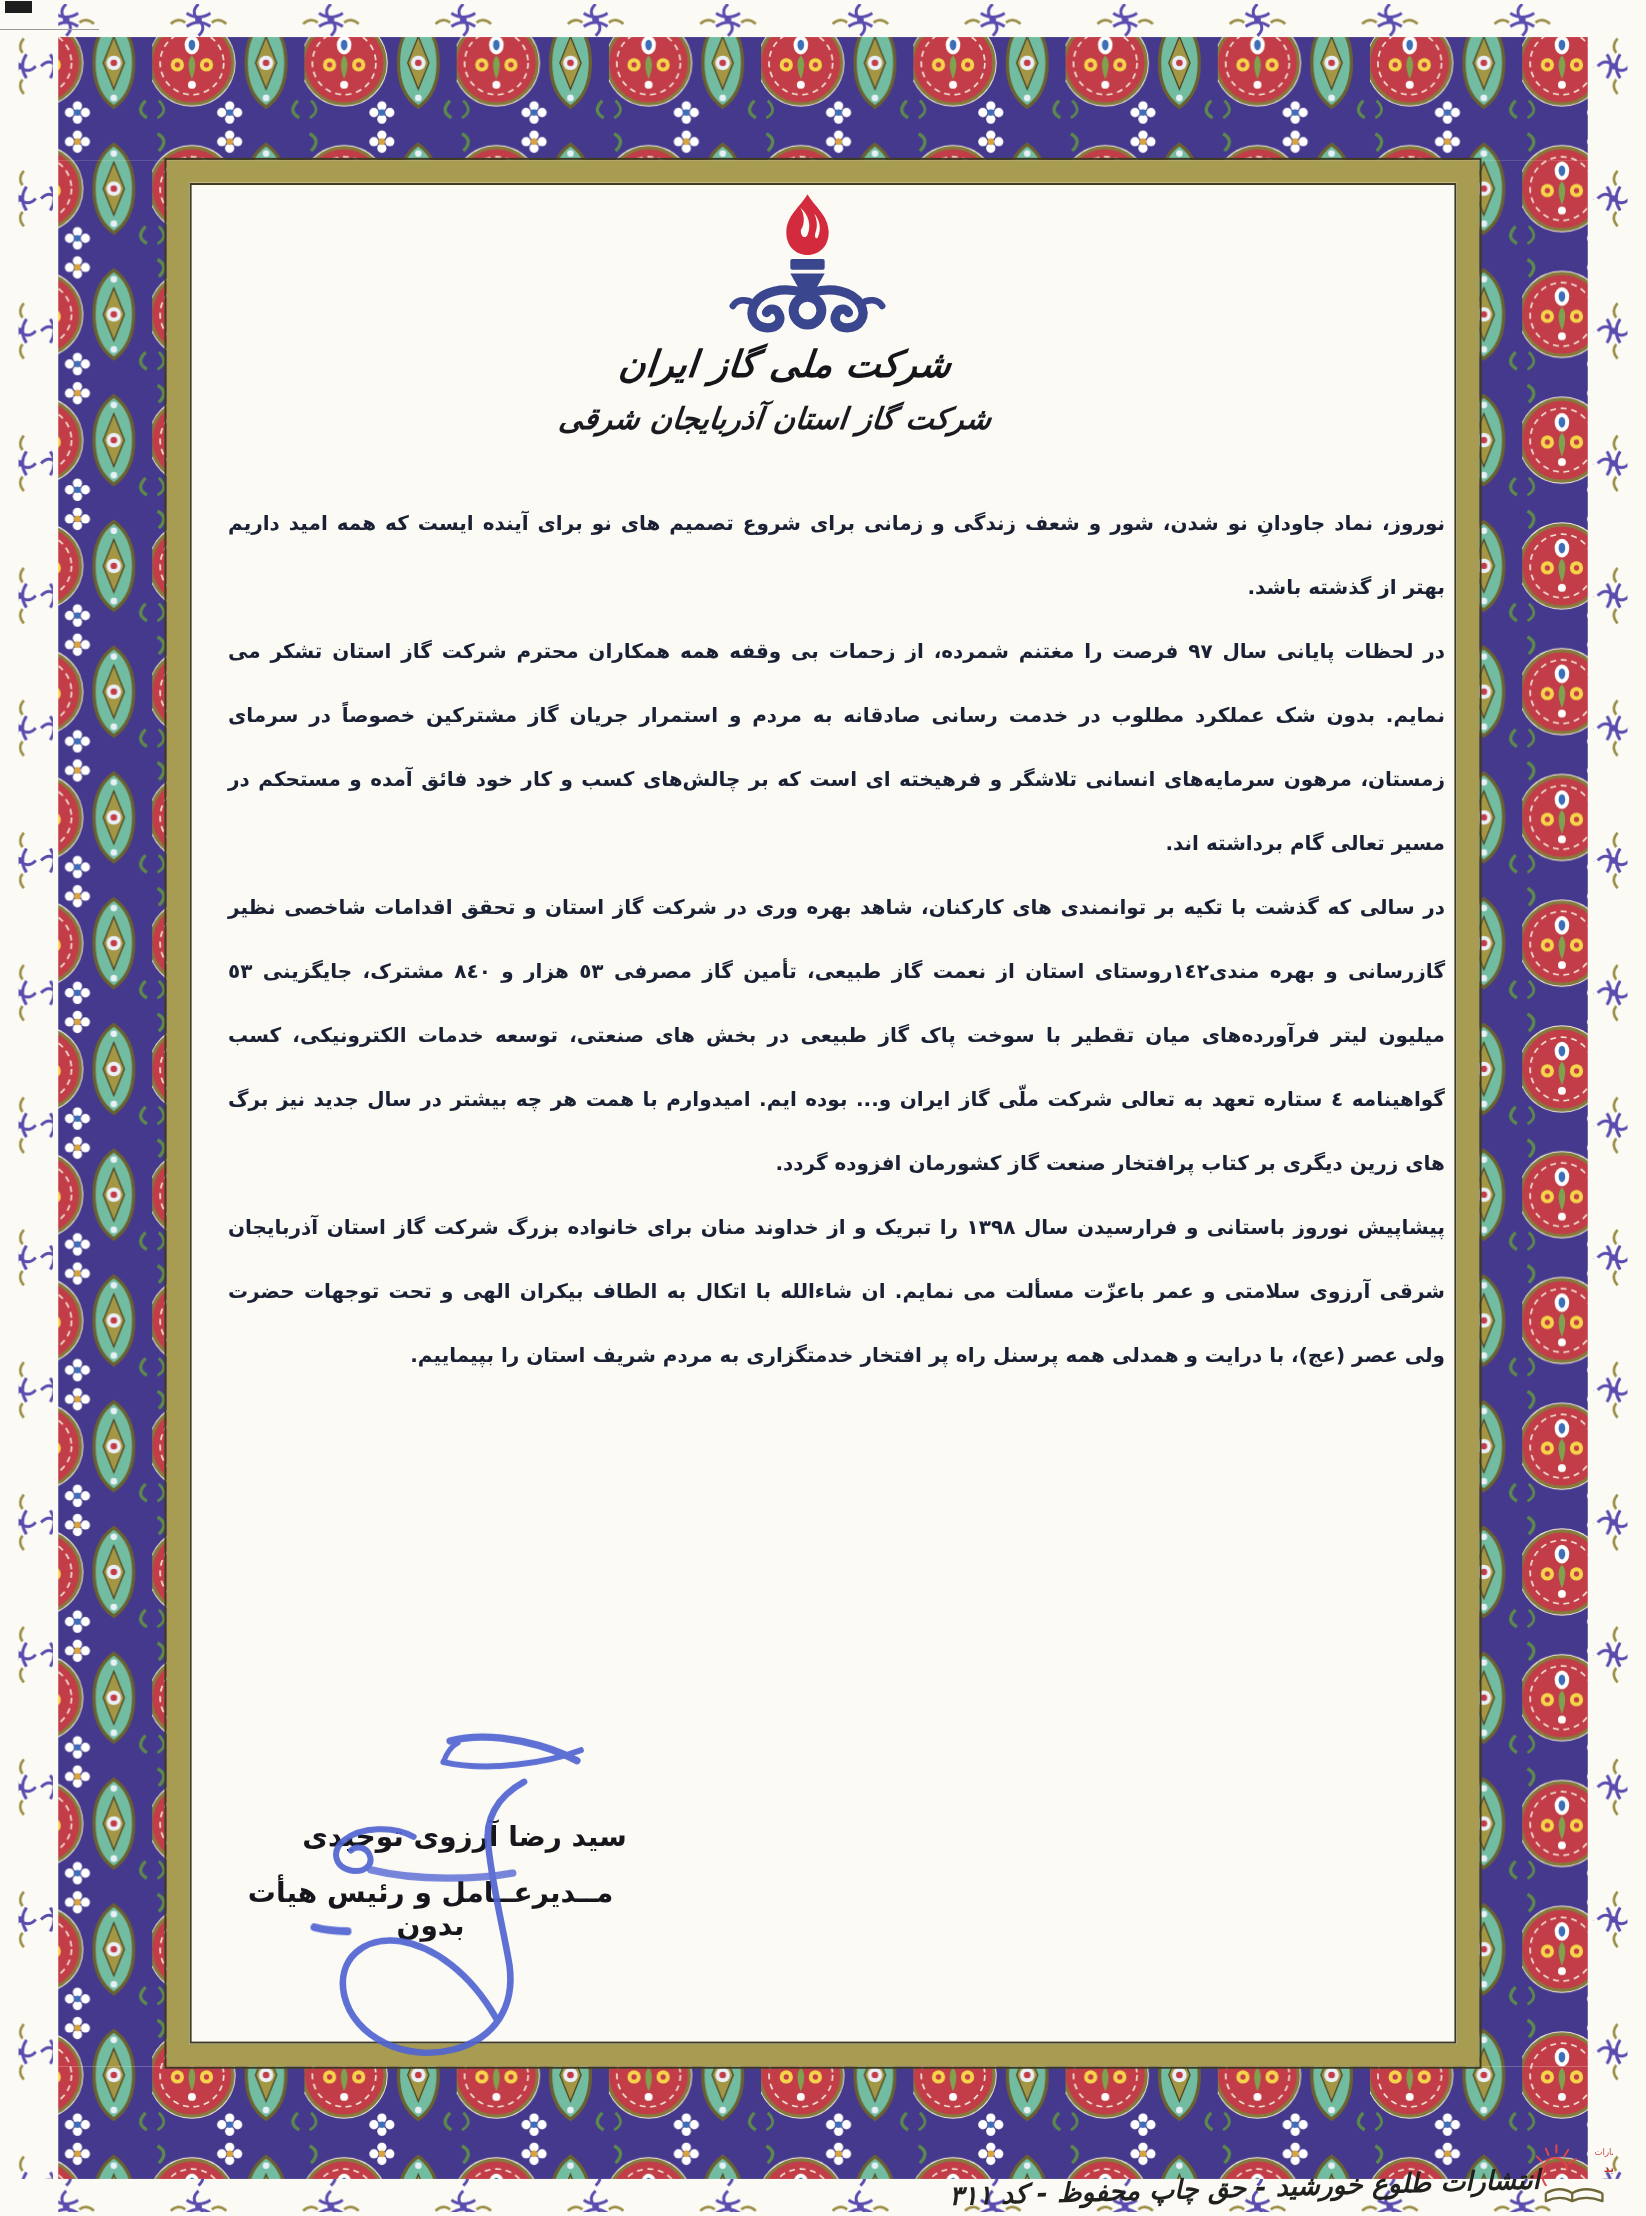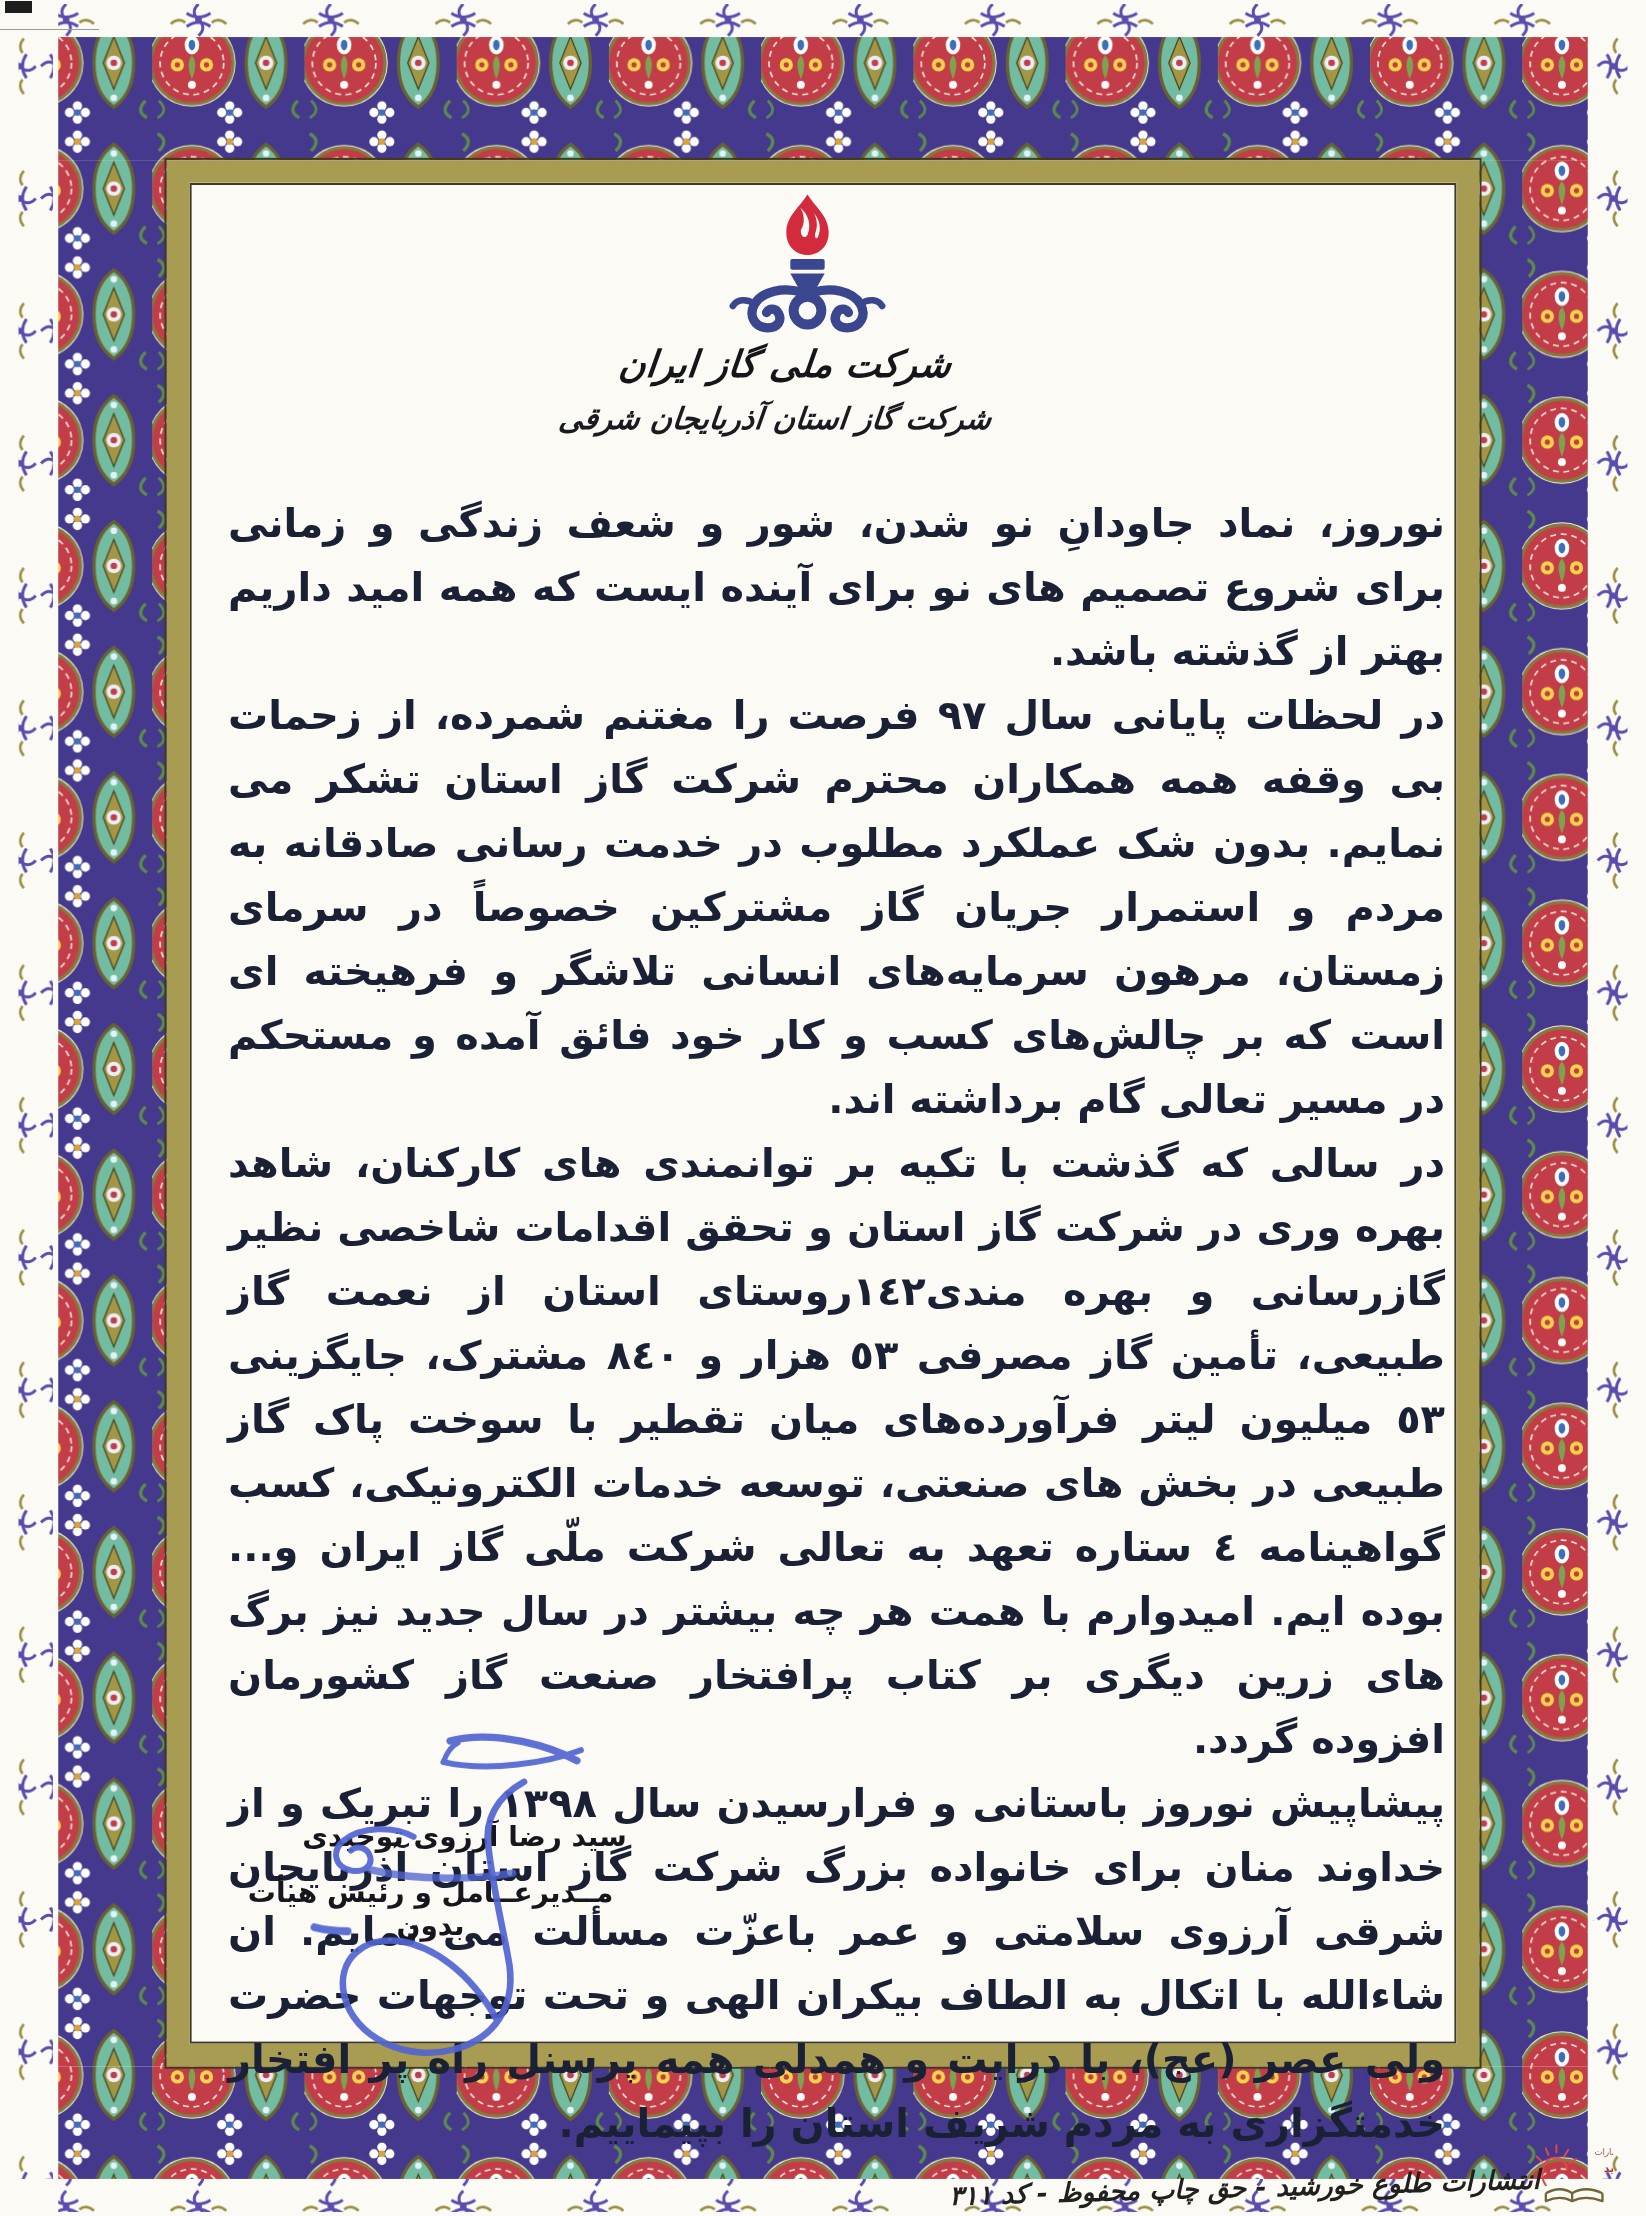--- a/index.html
+++ b/index.html
@@ -19,21 +19,21 @@
   }
   .org2{
     position:absolute;left:510px;top:401px;width:530px;text-align:center;
     font-size:30px;font-weight:700;font-style:italic;color:#1a1a20;
     direction:rtl;transform:skewX(-6deg);
   }
   
   .letter-body{
     position:absolute;left:228px;top:491px;width:1217px;
     direction:rtl;text-align:justify;text-justify:inter-word;
-    color:#1b2134;font-size:40px;font-weight:700;line-height:64px;
+    color:#1b2134;font-size:20px;font-weight:700;line-height:64px;
   }
   .letter-body p{margin:0;padding:0;}
   
   .sig-name{
     position:absolute;left:266px;top:1820px;width:397px;text-align:center;
     direction:rtl;font-size:28px;font-weight:700;color:#16161c;
   }
   .sig-title{
     position:absolute;left:232px;top:1876px;width:397px;text-align:center;
     direction:rtl;font-size:28px;font-weight:700;color:#16161c;

